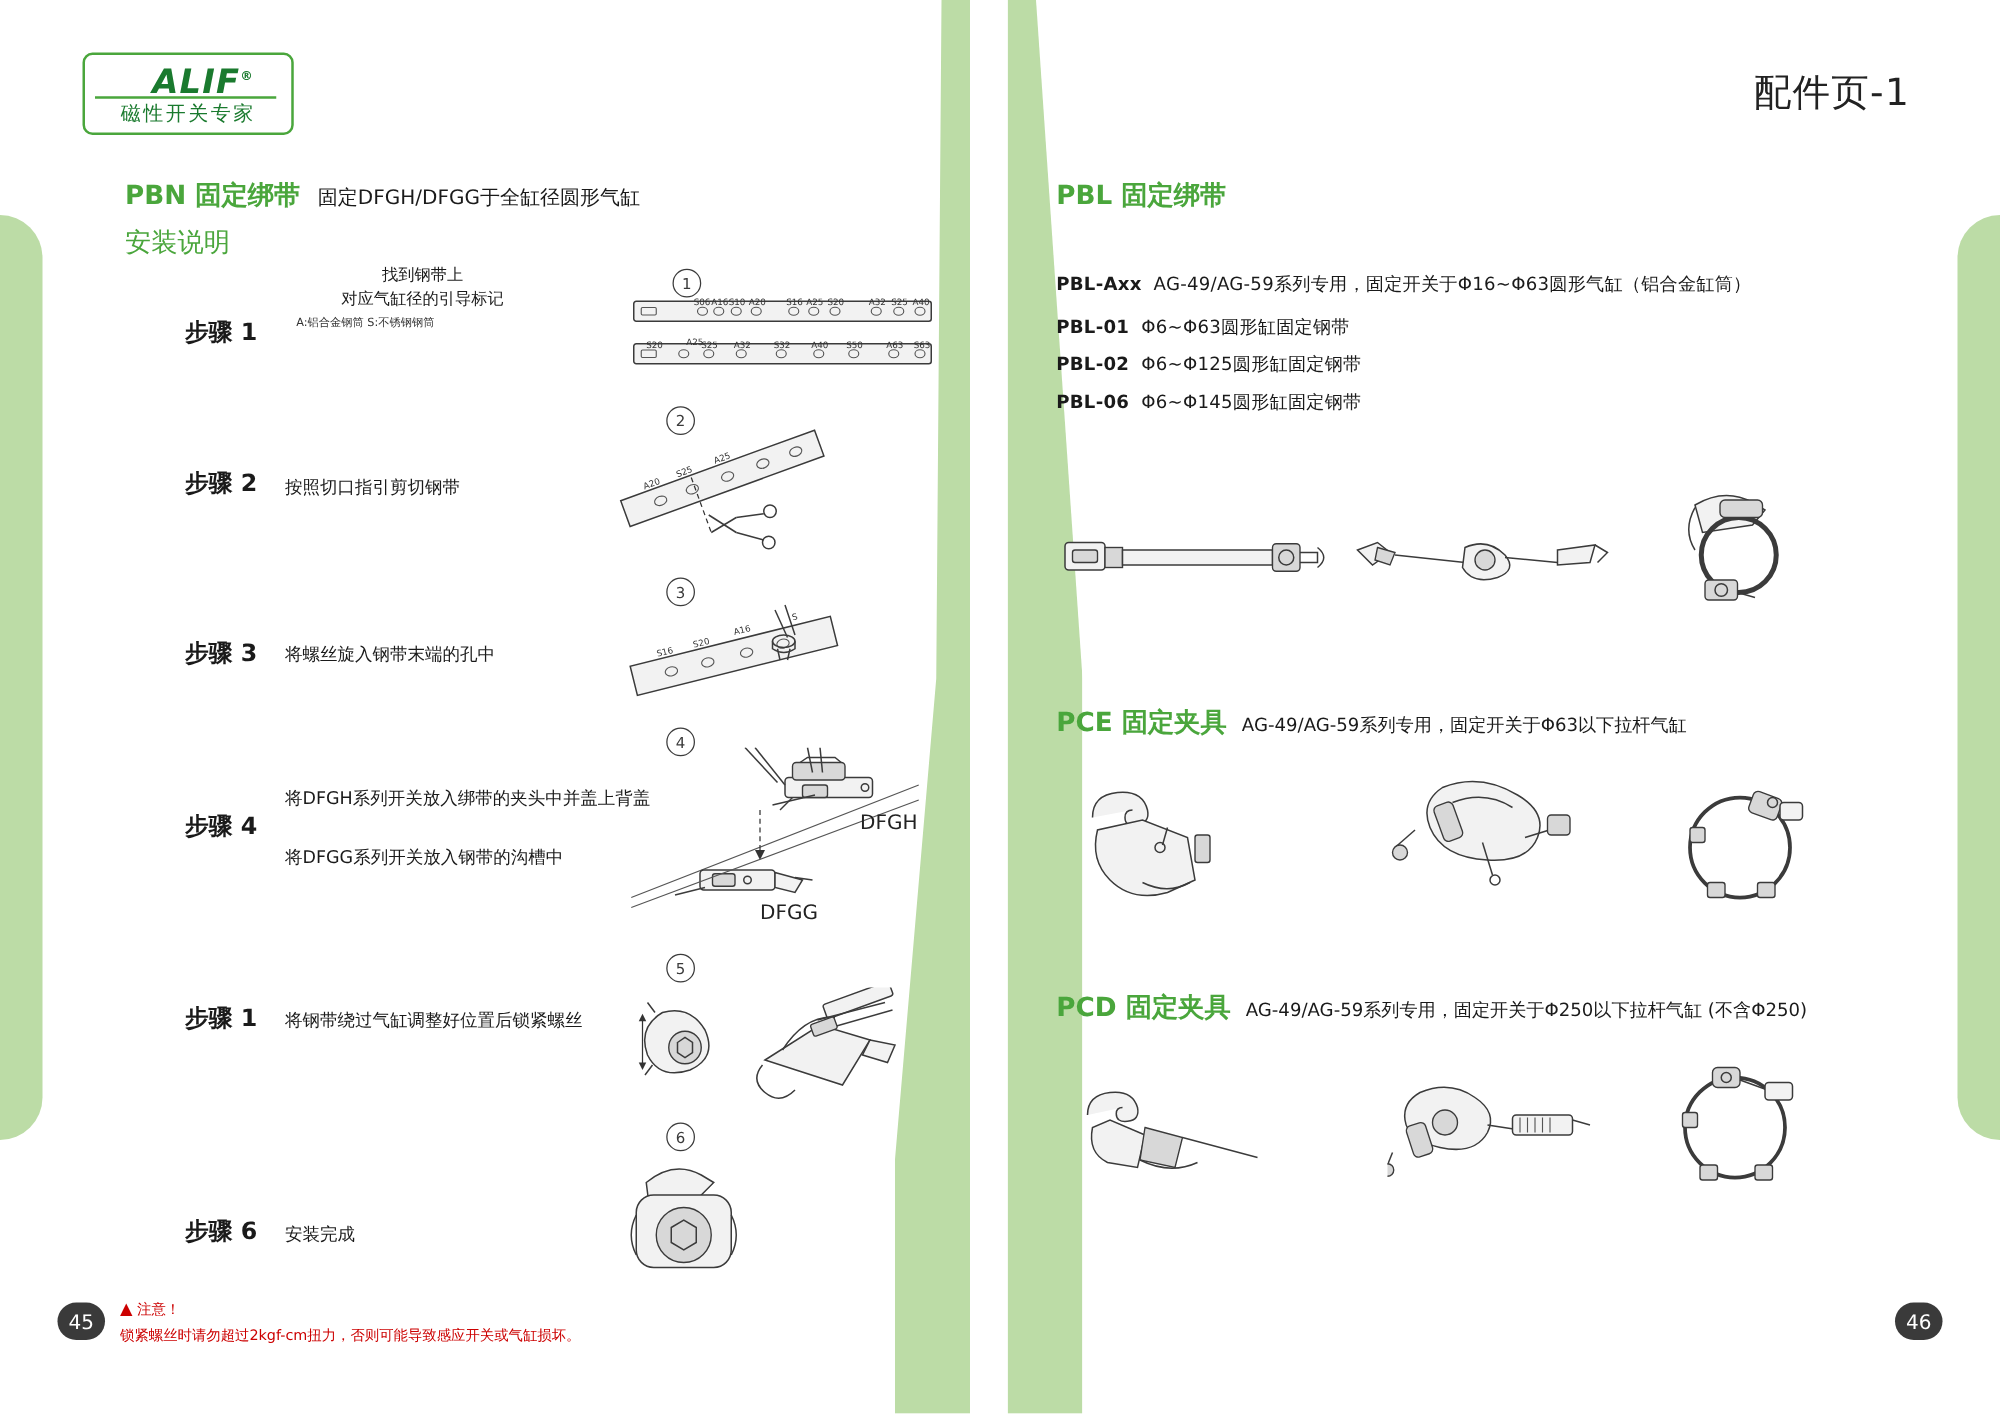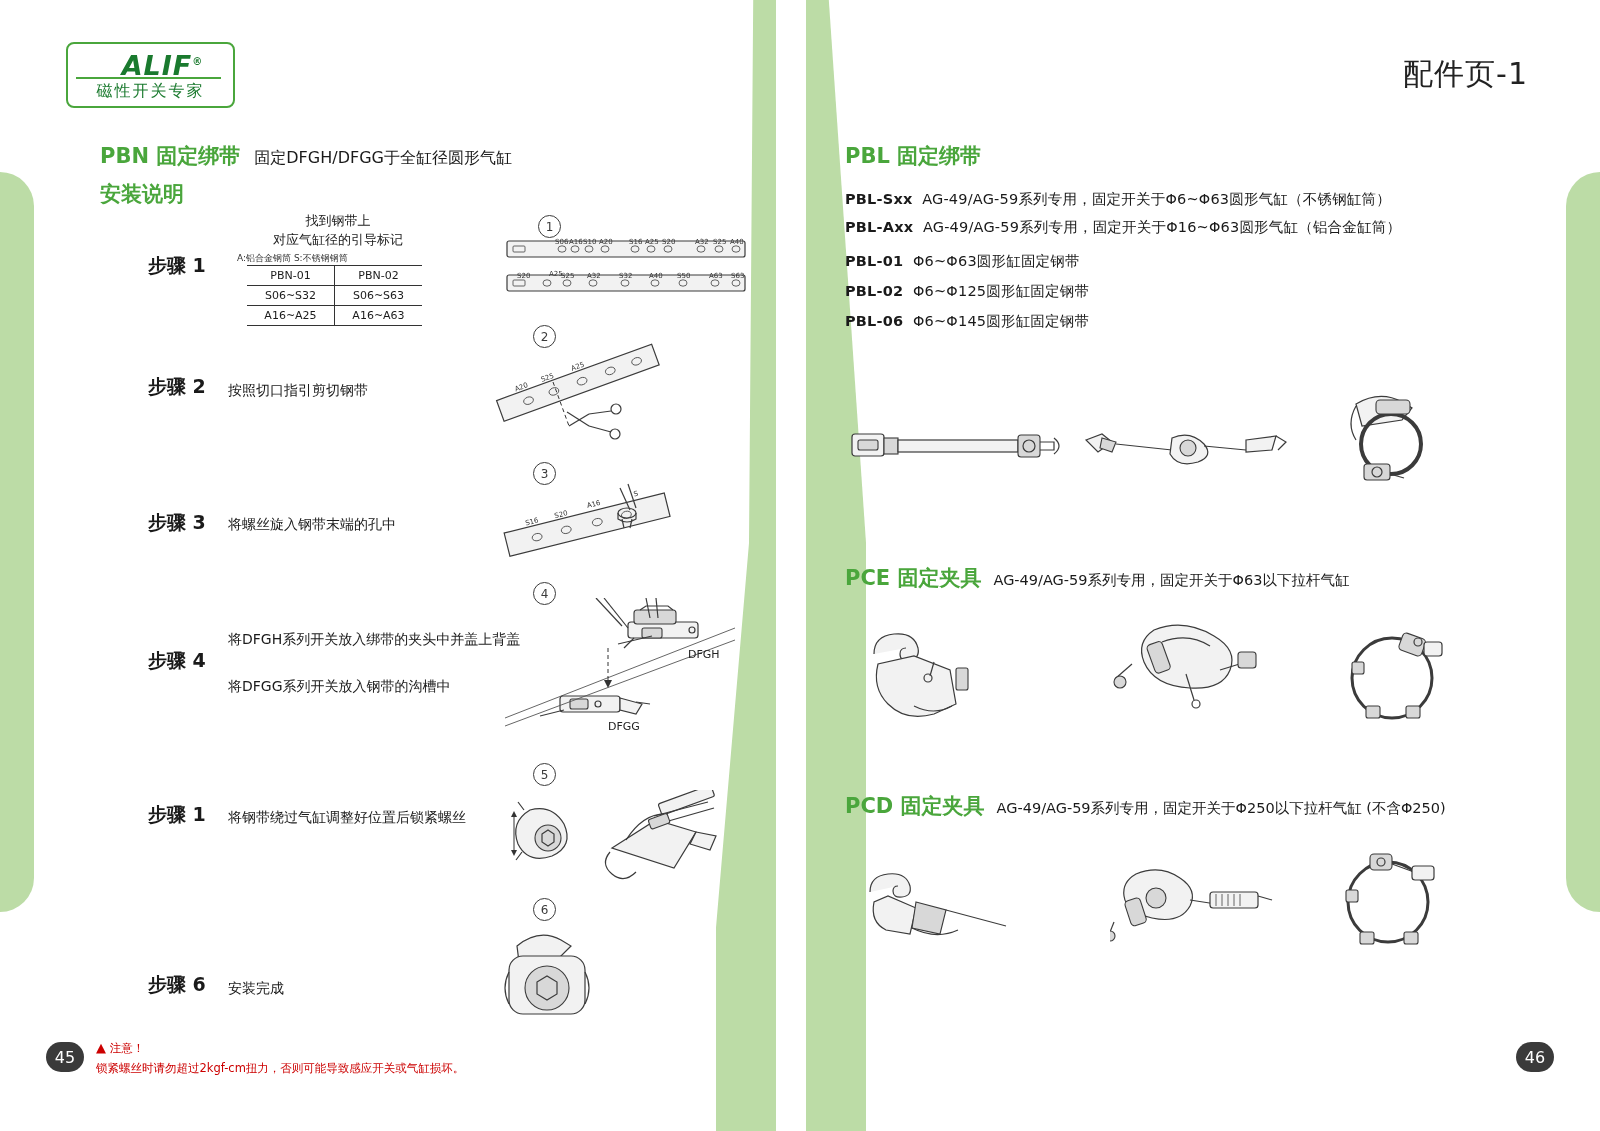--- a/index.html
+++ b/index.html
@@ -120,21 +120,21 @@
     font-size: 16px;
     color: #1a1a1a;
     font-weight: normal;
     margin-left: 14px;
   }
   #pbn-subtitle {
     position: absolute;
     left: 100px; top: 180px;
     font-size: 21px;
     color: #4aa63c;
-    font-weight: bold;
+    font-weight: normal;
   }
 
   
   .step-label {
     position: absolute;
     left: 108px;
     font-size: 19px;
     font-weight: bold;
     color: #1a1a1a;
     margin-left: 40px;
@@ -193,21 +193,21 @@
     border: 1.3px solid #3b3b3b;
     border-radius: 50%;
     font-size: 12px;
     color: #3b3b3b;
     display: flex;
     align-items: center;
     justify-content: center;
   }
   .cap {
     position: absolute;
-    font-size: 11px;
+    font-size: 16px;
     color: #222;
   }
 
   
   #pbl-title {
     position: absolute;
     left: 845px; top: 142px;
     font-size: 21px;
   }
   .pbl-line {
@@ -303,36 +303,20 @@
   <div class="step-text" style="top:628px">将DFGH系列开关放入绑带的夹头中并盖上背盖</div>
   <div class="step-text" style="top:675px">将DFGG系列开关放入钢带的沟槽中</div>
   <div class="step-text" style="top:806px">将钢带绕过气缸调整好位置后锁紧螺丝</div>
   <div class="step-text" style="top:977px">安装完成</div>
 
   <div class="s1-head">
     <div>找到钢带上</div>
     <div>对应气缸径的引导标记</div>
   </div>
   <div class="s1-legend">A:铝合金钢筒  S:不锈钢钢筒</div>
-  <table class="s1-table">
-    <tbody>
-        <tr>
-      <td>PBN-01</td>
-      <td class="divider">PBN-02</td>
-    </tr>
-    <tr>
-      <td>S06~S32</td>
-      <td class="divider">S06~S63</td>
-    </tr>
-    <tr>
-      <td>A16~A25</td>
-      <td class="divider">A16~A63</td>
-    </tr>
-  </tbody>
-    </table>
 
   <div class="circ-num" style="left:538px; top:215px">1</div>
   <div class="ill" style="left:505px; top:237px">
     <svg width="245" height="70" viewBox="0 0 245 70">
       <g>
         <rect x="2" y="4" width="238" height="16" rx="2" class="fl"></rect>
         <rect x="8" y="9" width="12" height="6" rx="1" class="ln-thin"></rect>
         <g>
           <ellipse cx="57" cy="12" rx="4" ry="3.2" class="ln-thin"></ellipse>
           <ellipse cx="70" cy="12" rx="4" ry="3.2" class="ln-thin"></ellipse>
@@ -509,23 +493,20 @@
   </div>
 
   <div class="pgnum" id="pg-left">45</div>
   <div class="note">
     <div><span class="warn-ico">▲</span> <span>注意！</span></div>
     <div class="line2">锁紧螺丝时请勿超过2kgf-cm扭力，否则可能导致感应开关或气缸损坏。</div>
   </div>
 
   <div id="pbl-title" class="grn-title">PBL 固定绑带</div>
 
-  <div class="pbl-line" style="top:190px">
-    <span class="code">PBL-Sxx</span>&nbsp;&nbsp;<span>AG-49/AG-59系列专用，固定开关于Φ6~Φ63圆形气缸（不锈钢缸筒）</span>
-  </div>
   <div class="pbl-line" style="top:218px">
     <span class="code">PBL-Axx</span>&nbsp;&nbsp;<span>AG-49/AG-59系列专用，固定开关于Φ16~Φ63圆形气缸（铝合金缸筒）</span>
   </div>
   <div class="pbl-line" style="top:252px">
     <span class="code">PBL-01</span>&nbsp;&nbsp;<span>Φ6~Φ63圆形缸固定钢带</span>
   </div>
   <div class="pbl-line" style="top:282px">
     <span class="code">PBL-02</span>&nbsp;&nbsp;<span>Φ6~Φ125圆形缸固定钢带</span>
   </div>
   <div class="pbl-line" style="top:312px">

